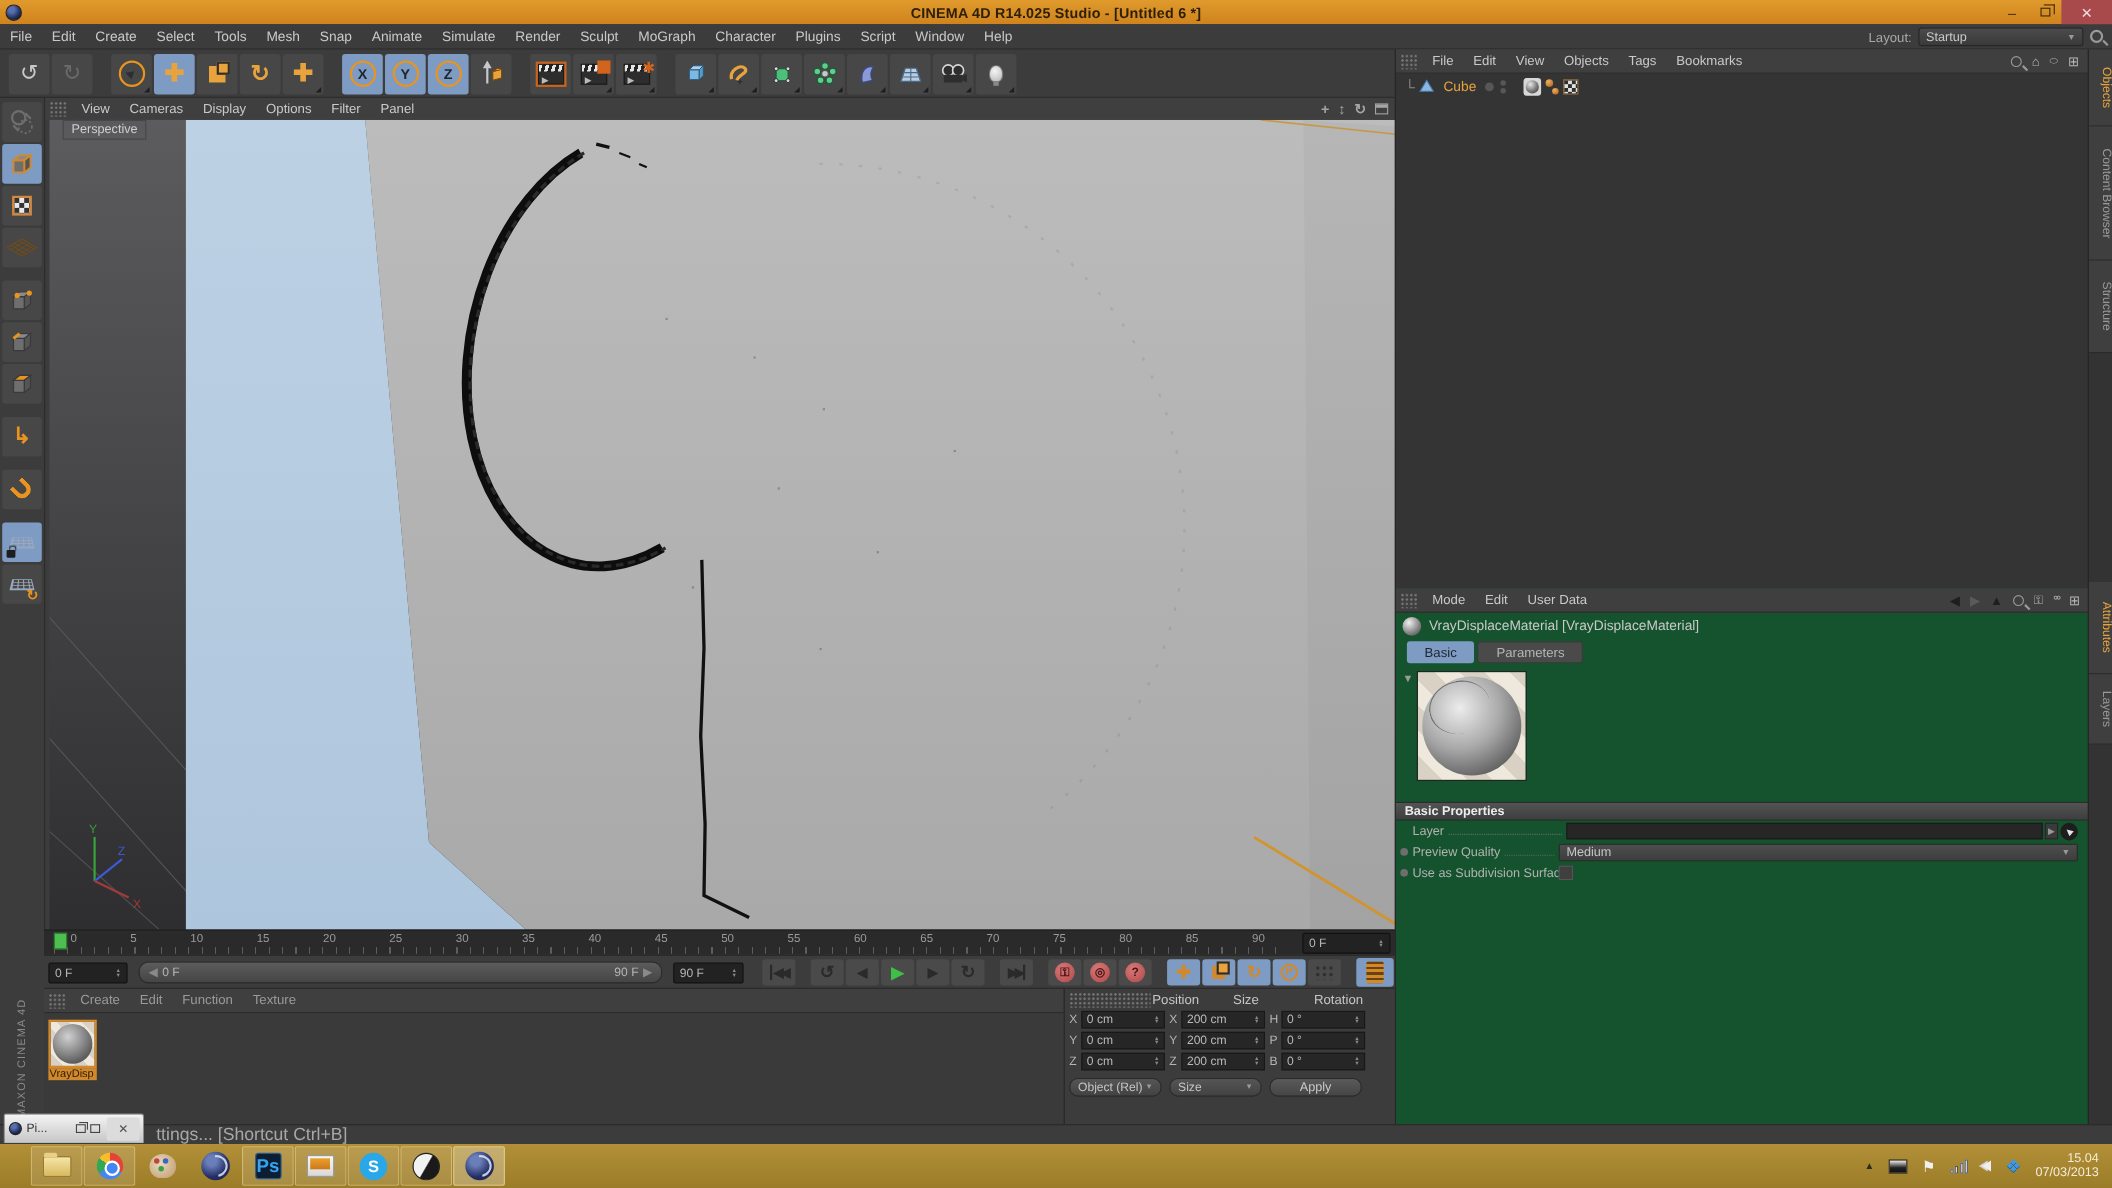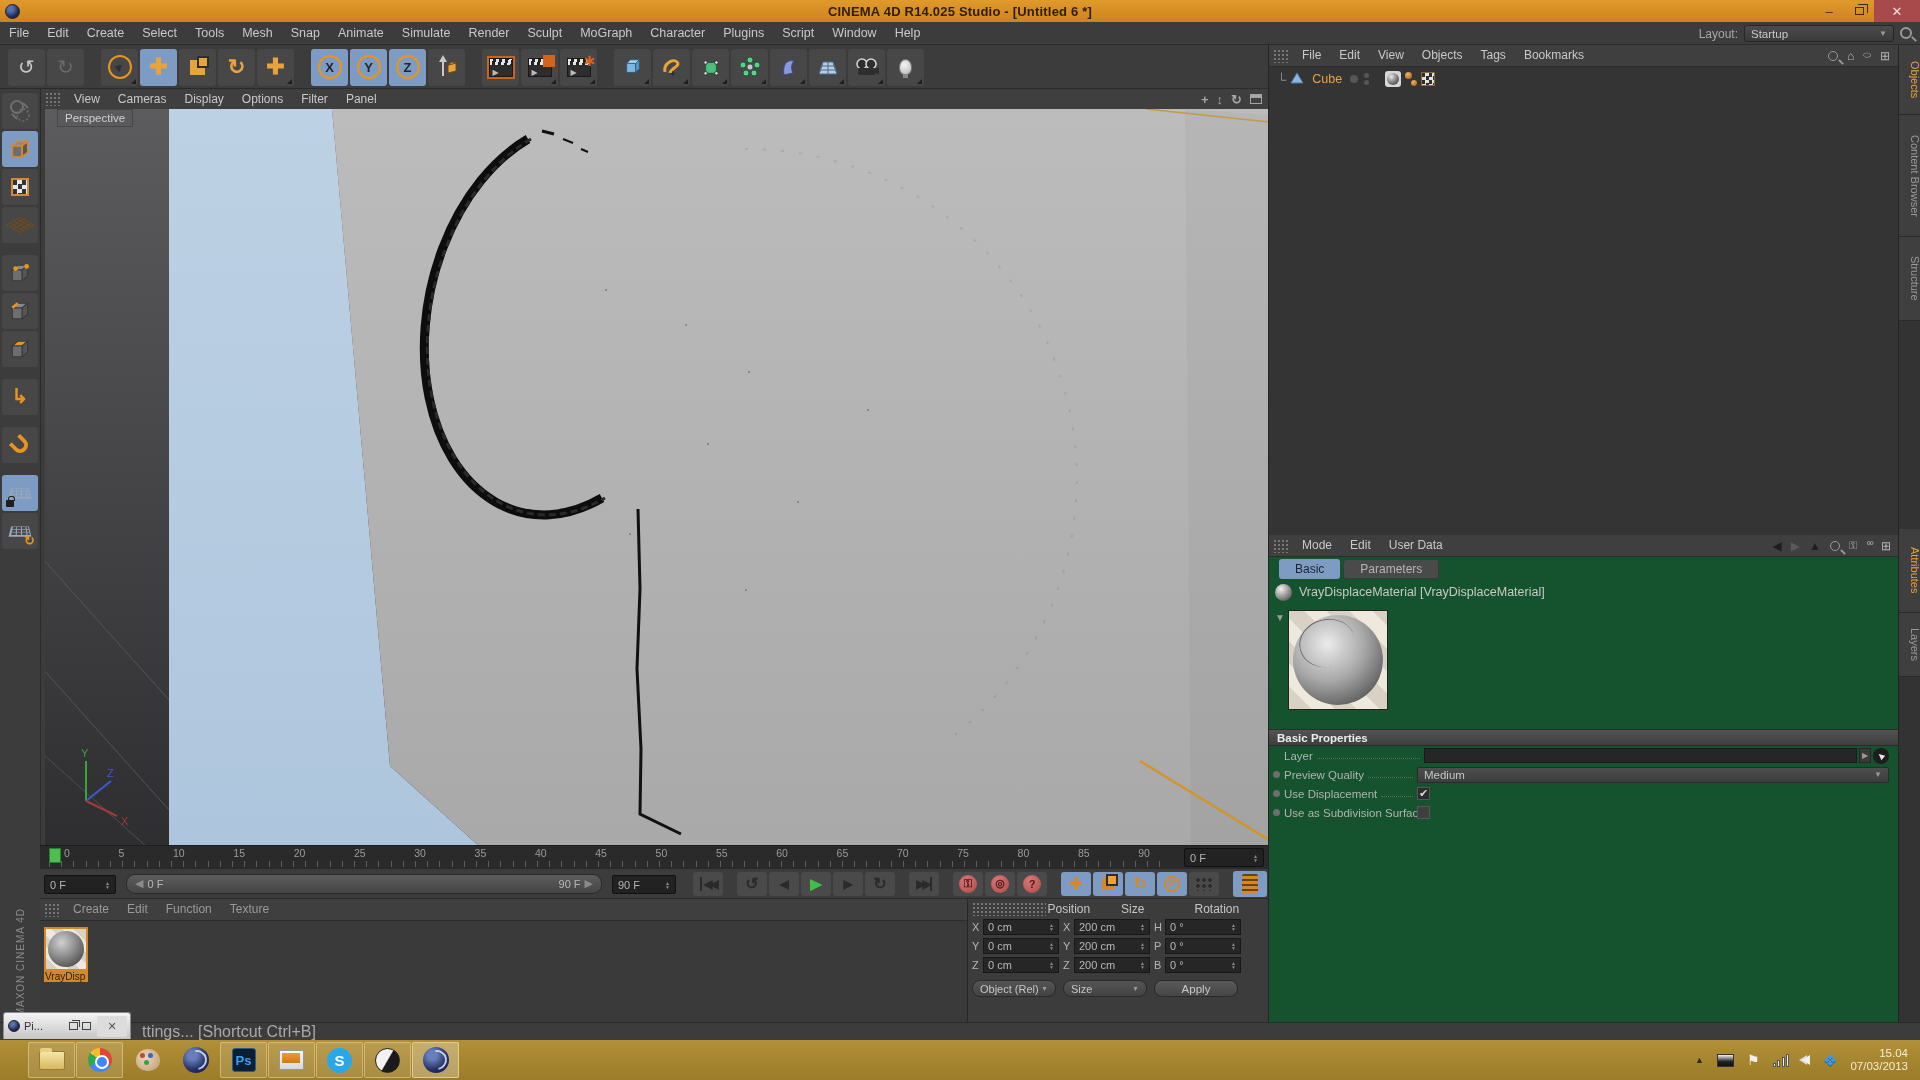--- a/index.html
+++ b/index.html
@@ -290,21 +290,21 @@
   .ic-paint { width:24px; height:22px; border-radius:50% 50% 45% 45%;
     background:radial-gradient(circle at 40% 40%, #e8d8c0, #c09868); position:relative; }
   .ic-paint::after { content:""; position:absolute; left:4px; top:4px; width:5px; height:5px;
     border-radius:50%; background:#c04838; box-shadow:8px 0 0 #3868c0, 4px 7px 0 #38a048; }
   .ic-c4d { width:26px; height:26px; border-radius:50%;
     background:radial-gradient(circle at 36% 32%, #6a7fba 0 18%, #252f66 60%, #141c44); position:relative; }
   .ic-c4d::after { content:""; position:absolute; left:4px; top:3px; width:16px; height:16px;
     border:2px solid rgba(225,230,245,.85); border-radius:50%; border-left-color:transparent;
     border-bottom-color:transparent; transform:rotate(35deg); }
   .ic-ps { width:24px; height:24px; background:#0c1e33; border:1px solid #2a5a8a; border-radius:3px;
-    color:#35a4f4; font-size:13px; font-weight:bold; display:flex; align-items:center; justify-content:center; }
+    color:#35a4f4; font-size:17px; font-weight:bold; display:flex; align-items:center; justify-content:center; }
   .ic-mail { width:25px; height:20px; background:linear-gradient(#f8f8f8,#d8d8d8); border:1px solid #999;
     position:relative; }
   .ic-mail::after { content:""; position:absolute; left:2px; top:2px; width:18px; height:10px;
     background:linear-gradient(#e8a030,#d07818); }
   .ic-skype { width:25px; height:25px; border-radius:50%; background:#28a8e8; color:#fff; font-size:15px;
     font-weight:bold; display:flex; align-items:center; justify-content:center; }
   .ic-swirl { width:25px; height:25px; border-radius:50%;
     background:linear-gradient(120deg,#f2f2f2 48%, #1a1a1a 52%); border:1px solid #222; }
   #tray { margin-left:auto; display:flex; align-items:center; gap:13px; padding-right:12px; }
   .tray-ic { color:#2e2a18; font-size:12px; }
@@ -696,27 +696,27 @@
         <div class="pm-right">
           <span style="color:#1e1e1e">◀</span>
           <span style="color:#5a5a5a">▶</span>
           <span style="color:#1e1e1e">▲</span>
           <span class="mag-icon" style="border-width:1.5px;width:10px;height:10px"></span>
           <span style="font-size:11px">⚿</span>
           <span style="letter-spacing:-2px">°°</span>
           <span>⊞</span>
         </div>
       </div>
+      <div id="am-objtitle">
+        <span class="am-sphere"></span>
+        <span>VrayDisplaceMaterial [VrayDisplaceMaterial]</span>
+      </div>
       <div id="am-tabs">
         <span class="am-tab active">Basic</span>
         <span class="am-tab inactive">Parameters</span>
-      </div>
-      <div id="am-objtitle">
-        <span class="am-sphere"></span>
-        <span>VrayDisplaceMaterial [VrayDisplaceMaterial]</span>
       </div>
       <div id="am-preview-row">
         <span class="preview-caret">▼</span>
         <div id="mat-preview">
           <span class="sph"></span>
             <span class="seam"></span>
         </div>
       </div>
       <div id="basic-props-bar">Basic Properties</div>
 
@@ -737,28 +737,20 @@
       <div class="frow">
         <span class="fbullet"></span>
         <span class="lblwrap" style="flex-basis:133px;width:133px">
             <span class="flabel">Preview Quality</span>
             <span class="leader"></span>
           </span>
         <span class="fdrop">
           <span>Medium</span>
           <span class="arr">▼</span>
         </span>
-      </div>
-      <div class="frow">
-        <span class="fbullet"></span>
-        <span class="lblwrap" style="flex-basis:133px;width:133px">
-            <span class="flabel">Use Displacement</span>
-            <span class="leader"></span>
-          </span>
-        <span class="fcheck">✔</span>
       </div>
       <div class="frow">
         <span class="fbullet"></span>
         <span class="lblwrap" style="flex-basis:133px;width:133px">
             <span class="flabel">Use as Subdivision Surface</span>
             <span class="leader"></span>
           </span>
         <span class="fcheck" style="background:#3f3f3f"></span>
       </div>
     </div>

